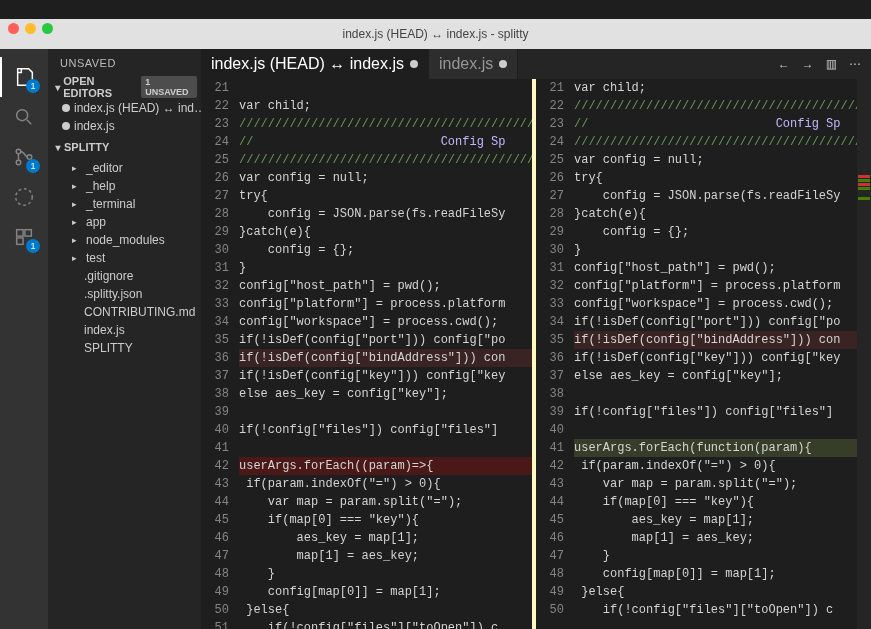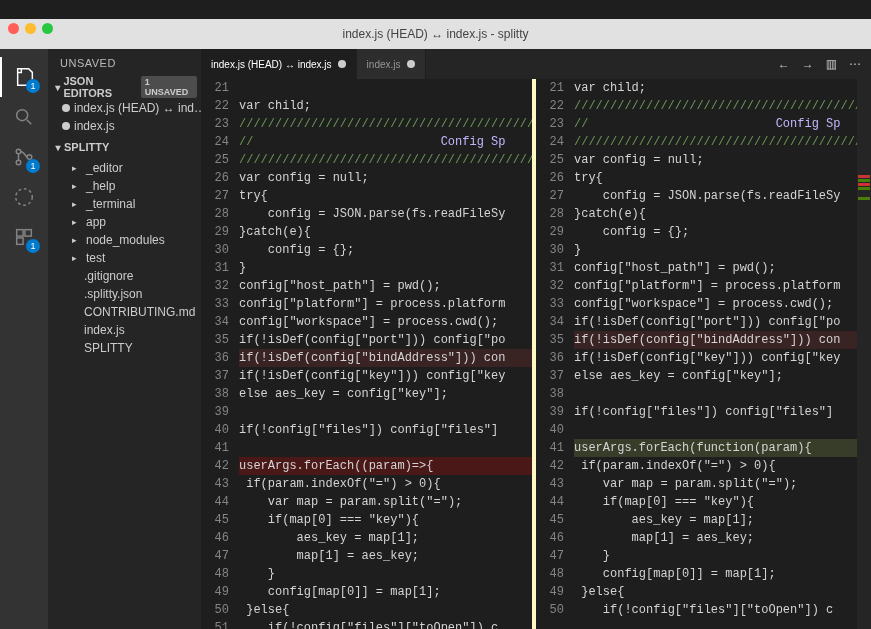--- a/index.html
+++ b/index.html
@@ -121,21 +121,21 @@
   .tabrow {
     height: 30px;
     background: #252526;
     display: flex;
     align-items: stretch;
   }
   .tab {
     display: flex; align-items: center;
     padding: 0 10px;
     gap: 6px;
-    font-size: 10px;
+    font-size: 16px;
     background: #2d2d2d;
     color: #969696;
     border-right: 1px solid #1e1e1e;
   }
   .tab.active { background: #1e1e1e; color: #ffffff; }
   .tab .mod-dot {
     width: 8px; height: 8px; border-radius: 50%; background: #cccccc;
   }
   .tabrow-spacer { flex: 1; }
   .tabrow-actions {
@@ -254,21 +254,21 @@
           <rect x="4" y="13" width="7" height="7"></rect>
         </svg>
       <span class="badge">1</span>
     </div>
   </div>
 
   <div class="sidebar">
     <div class="sidebar-title">UNSAVED</div>
     <div class="section-header">
       <span class="chev">▾</span>
-      <span>JSON EDITORS</span>
+      <span>OPEN EDITORS</span>
       <span class="unsaved-pill">1 UNSAVED</span>
     </div>
     <div class="tree">
       <div class="tree-item">
         <span class="dot"></span>
         <span>index.js (HEAD) ↔ ind…</span>
       </div>
       <div class="tree-item">
         <span class="dot"></span>
         <span>index.js</span>

